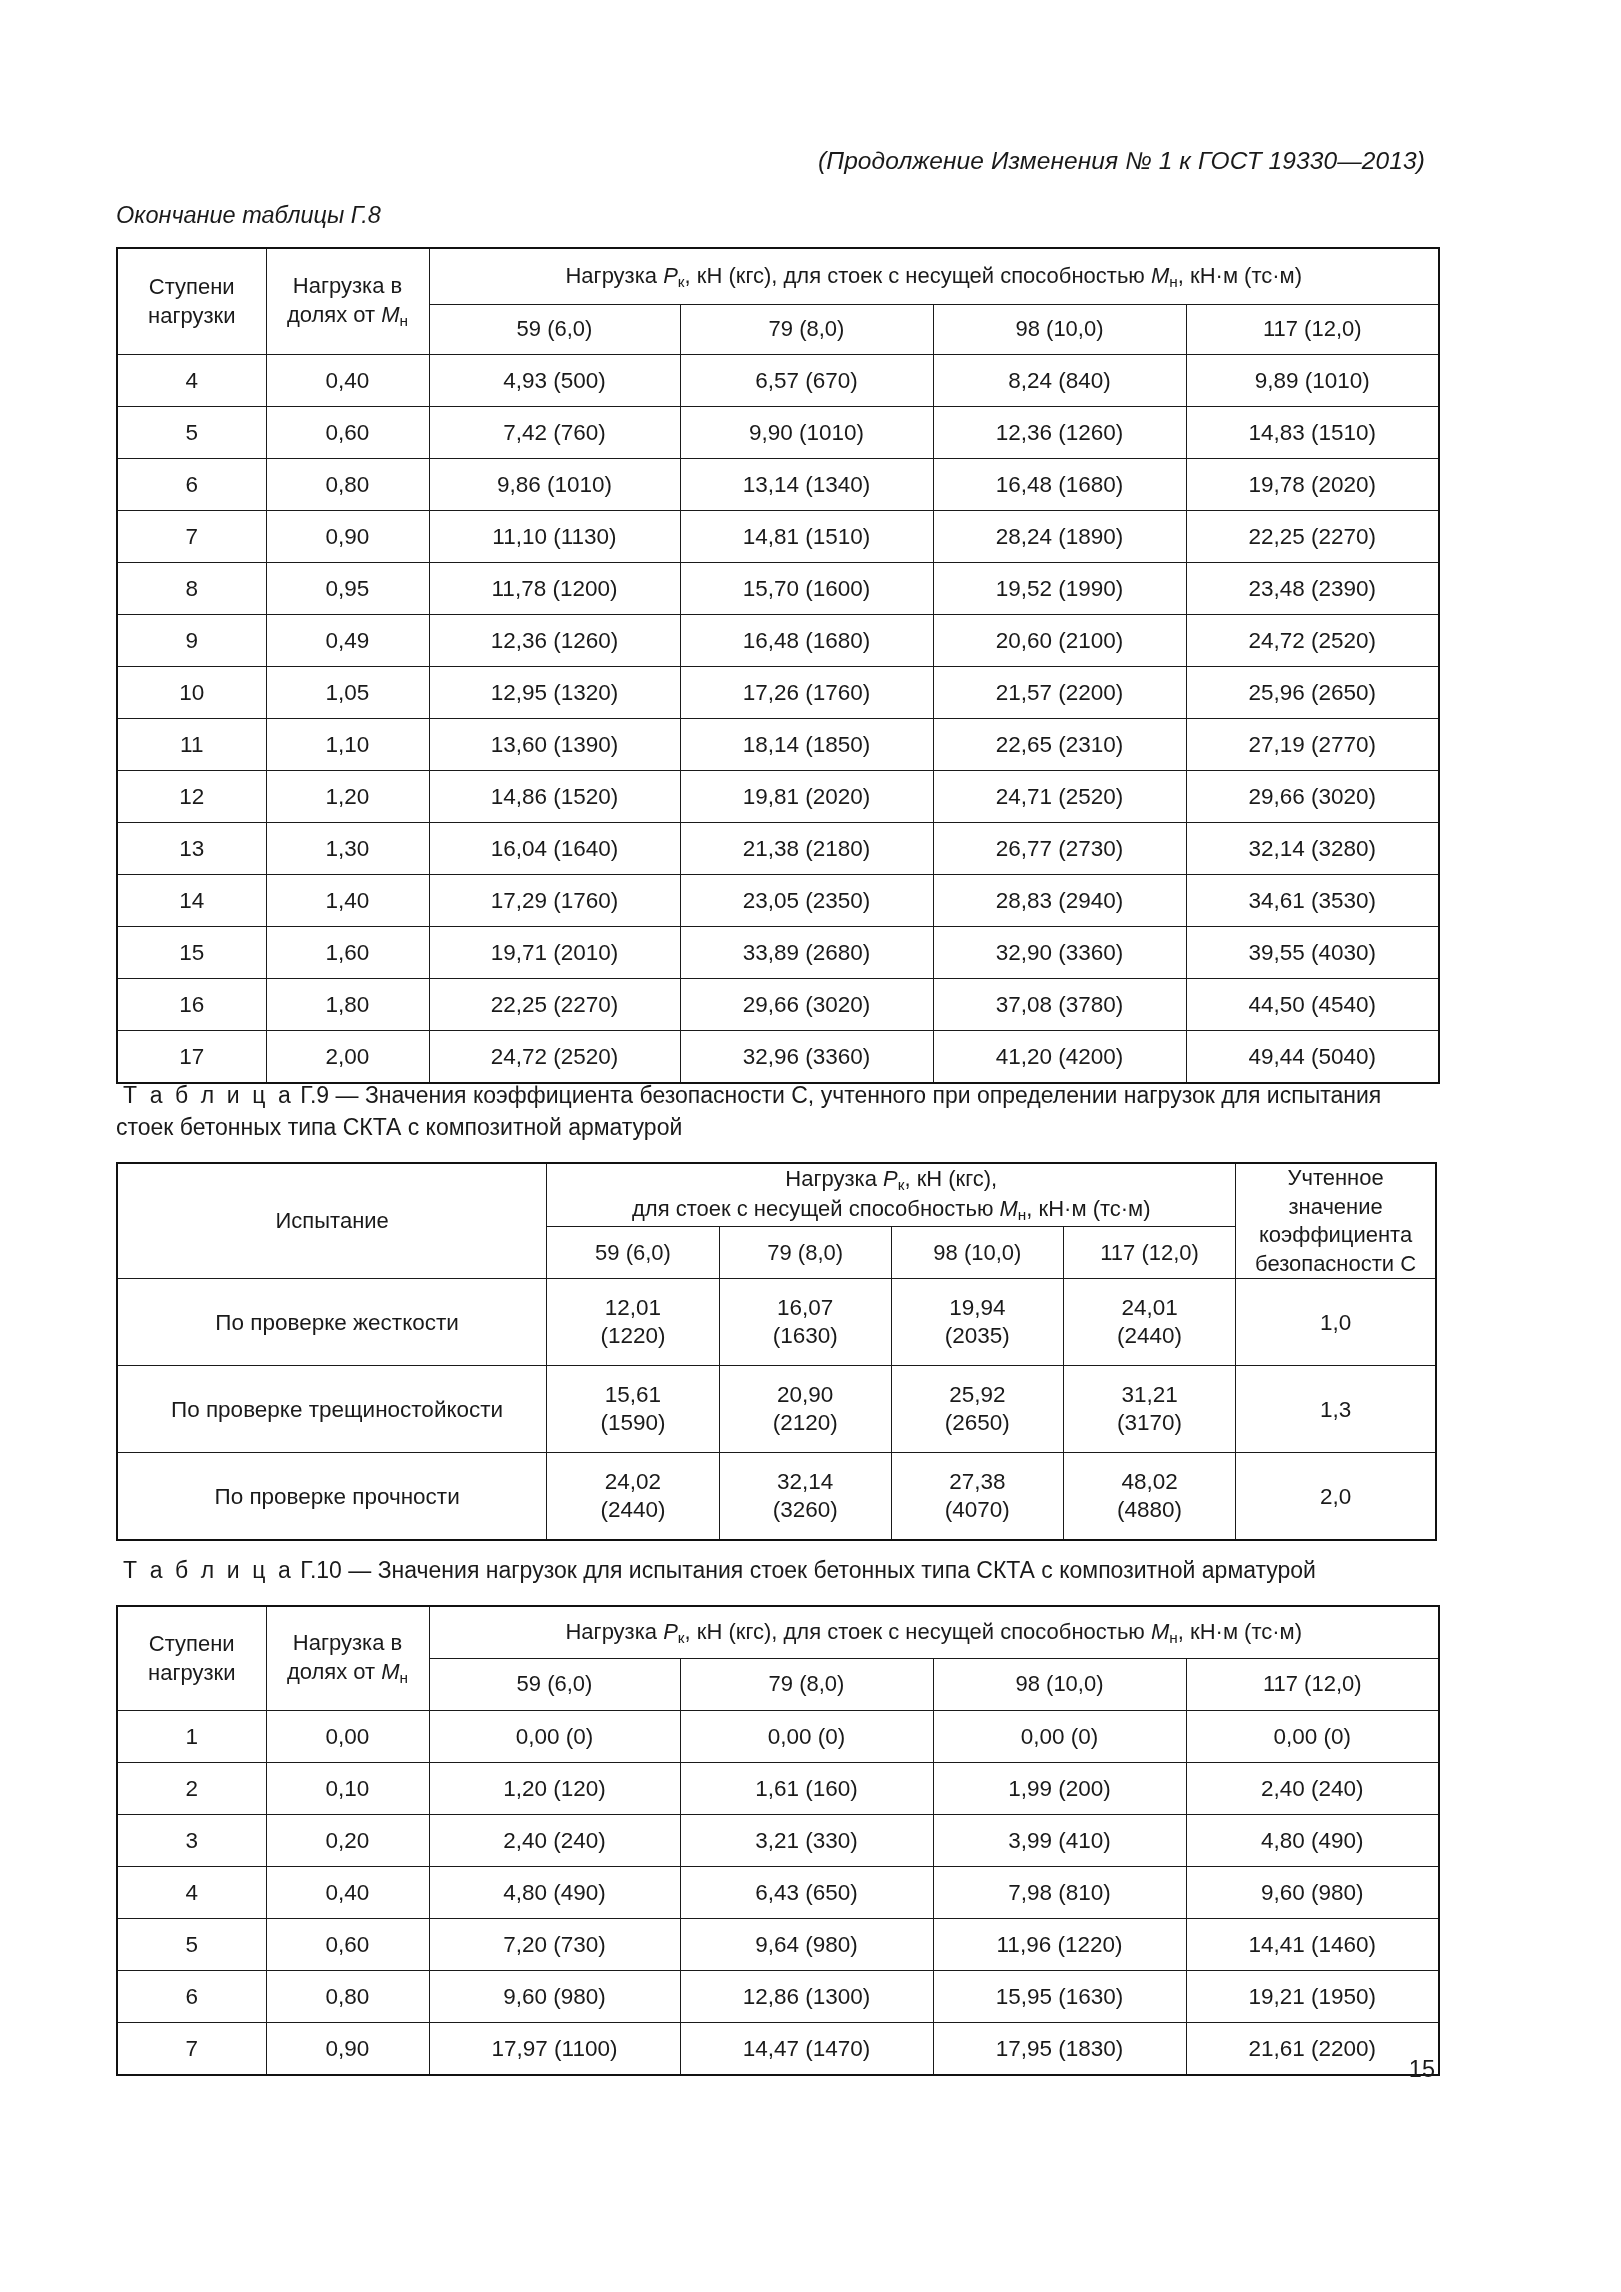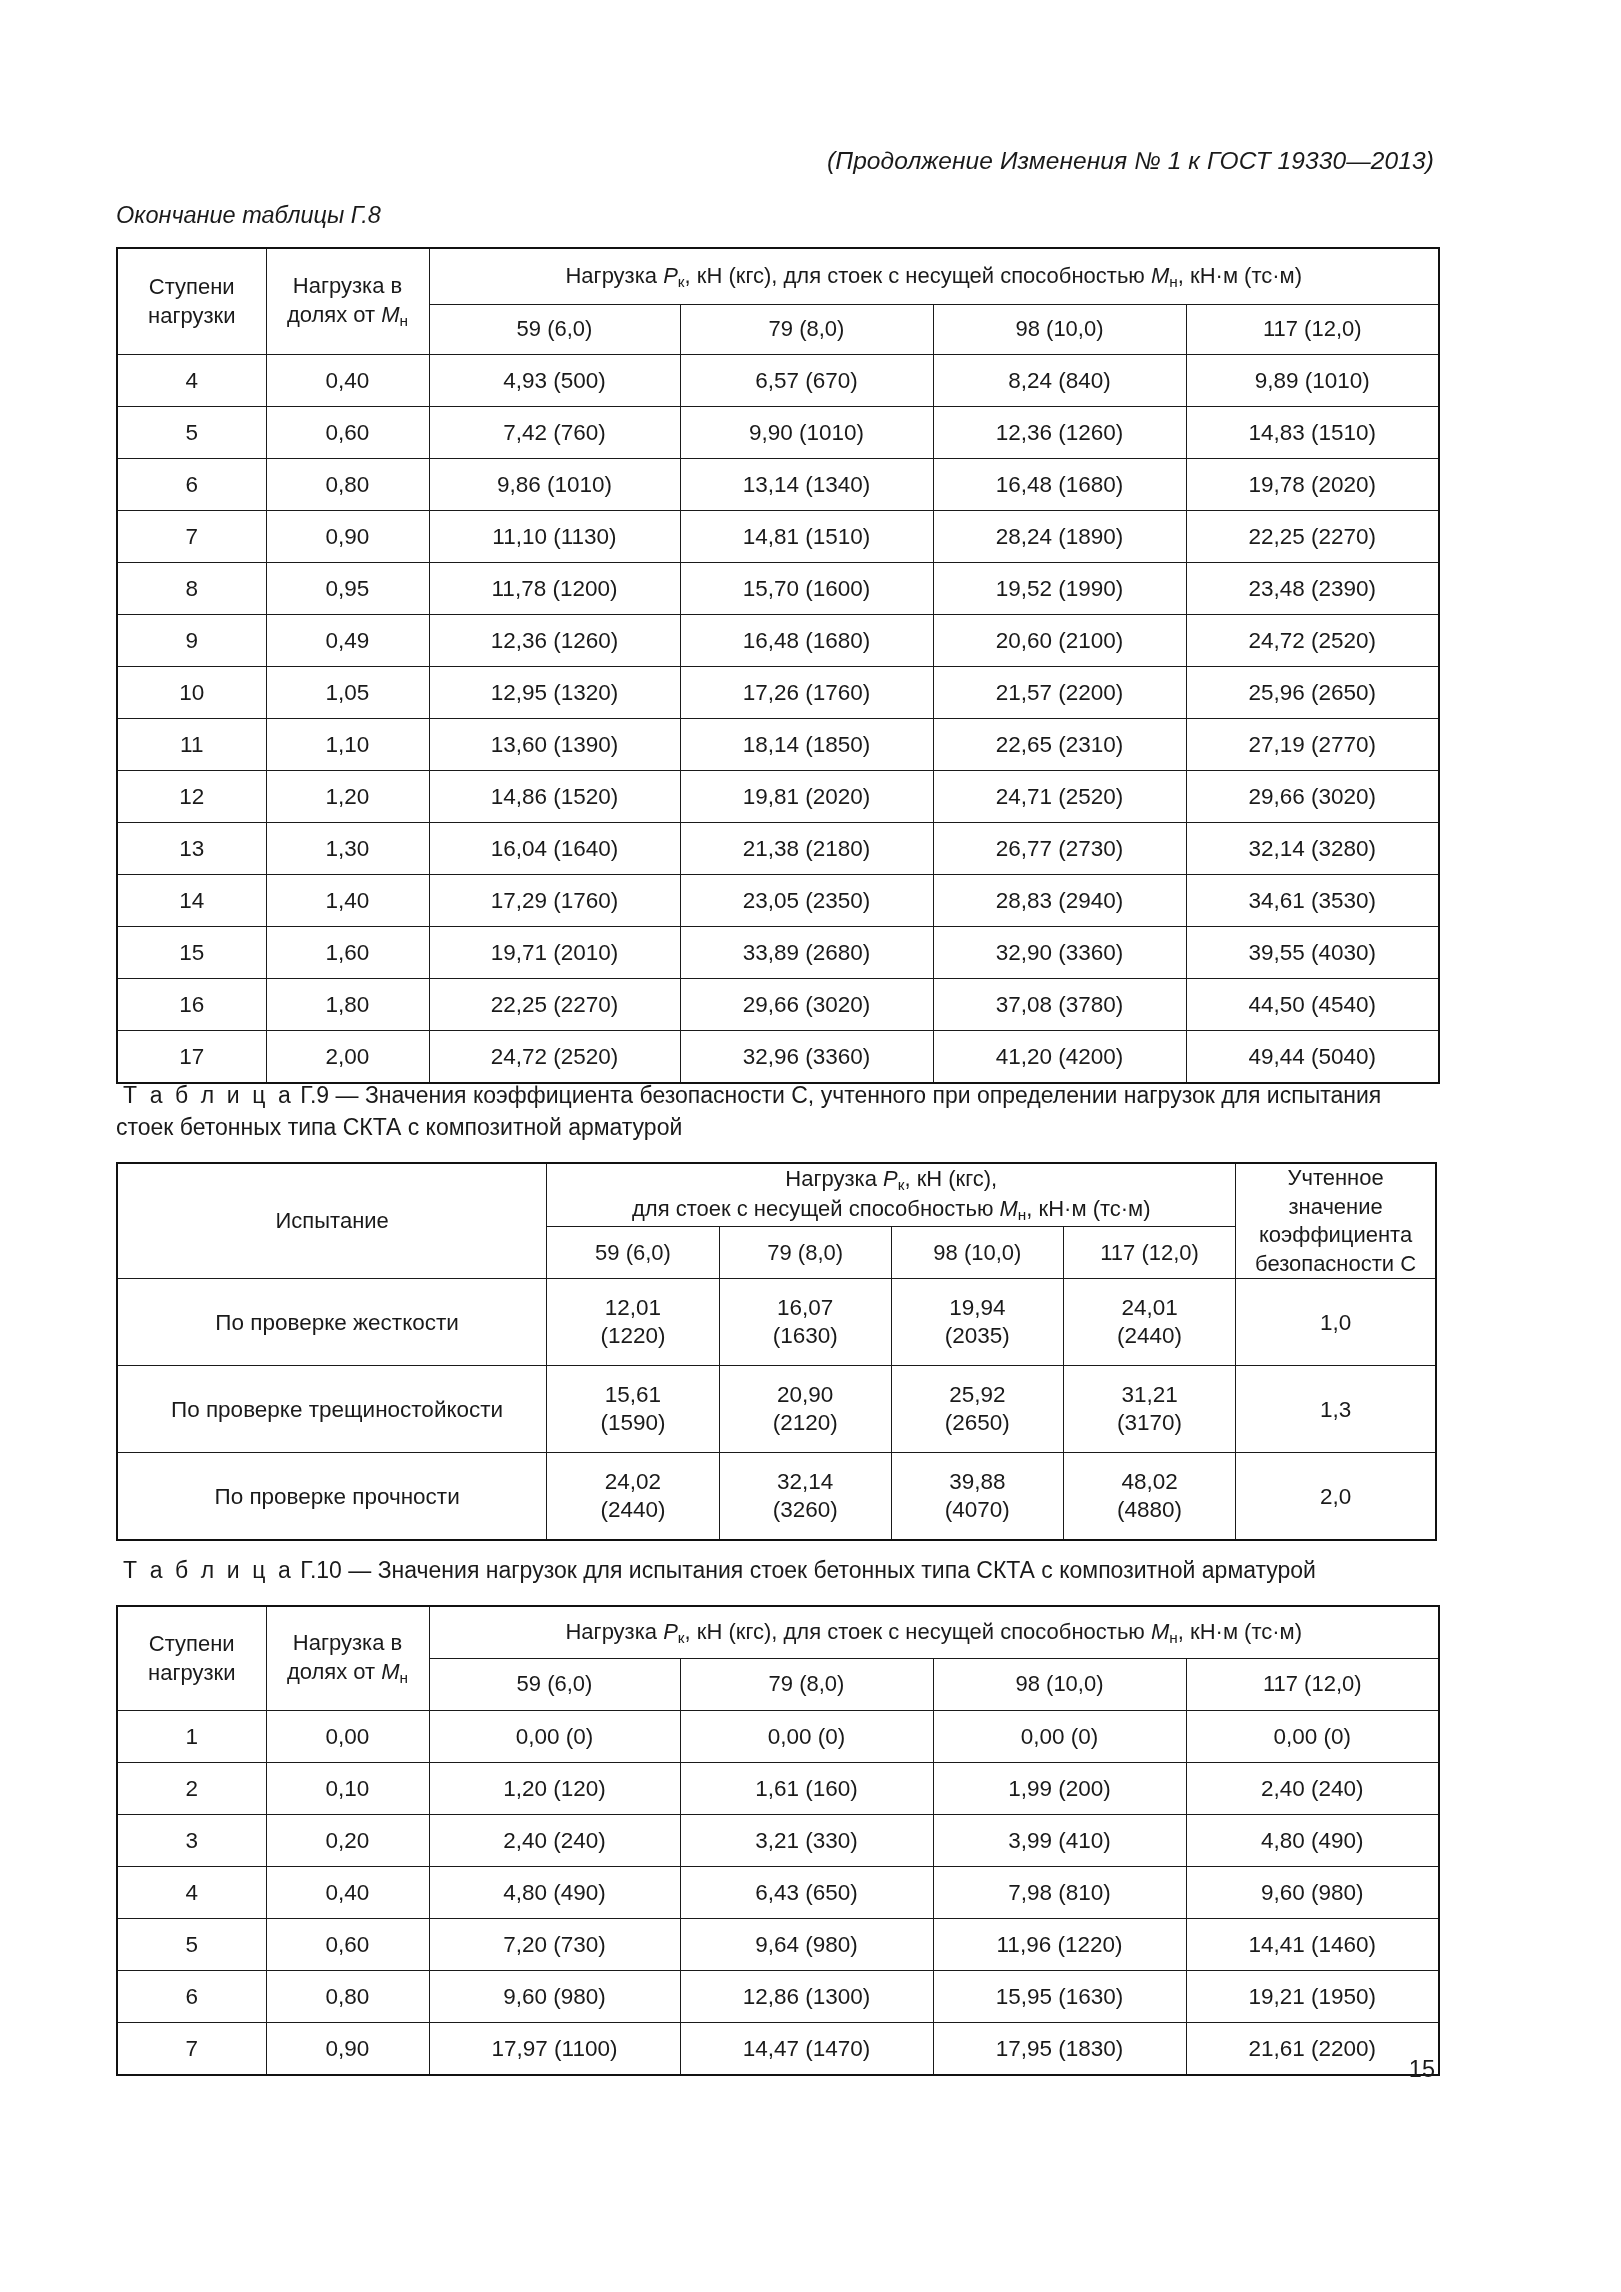--- a/index.html
+++ b/index.html
@@ -26,21 +26,21 @@
   .content {
     position: absolute;
     left: 116px;
     top: 0;
     width: 1321px;
   }
 
   
   .running-head {
     position: absolute;
-    right: 3px;
+    right: 12px;
     top: 147px;
     font-style: italic;
     font-size: 24.5px;
     letter-spacing: 0.1px;
     white-space: nowrap;
   }
 
   
   .cont-caption {
     position: absolute;
@@ -356,21 +356,21 @@
               <td class="left">По проверке прочности</td>
               <td>
                 <span class="stack">24,02</span>
                 <span class="stack">(2440)</span>
               </td>
               <td>
                 <span class="stack">32,14</span>
                 <span class="stack">(3260)</span>
               </td>
               <td>
-                <span class="stack">39,88</span>
+                <span class="stack">27,38</span>
                 <span class="stack">(4070)</span>
               </td>
               <td>
                 <span class="stack">48,02</span>
                 <span class="stack">(4880)</span>
               </td>
               <td>2,0</td>
             </tr>
           </tbody>
       </table>

